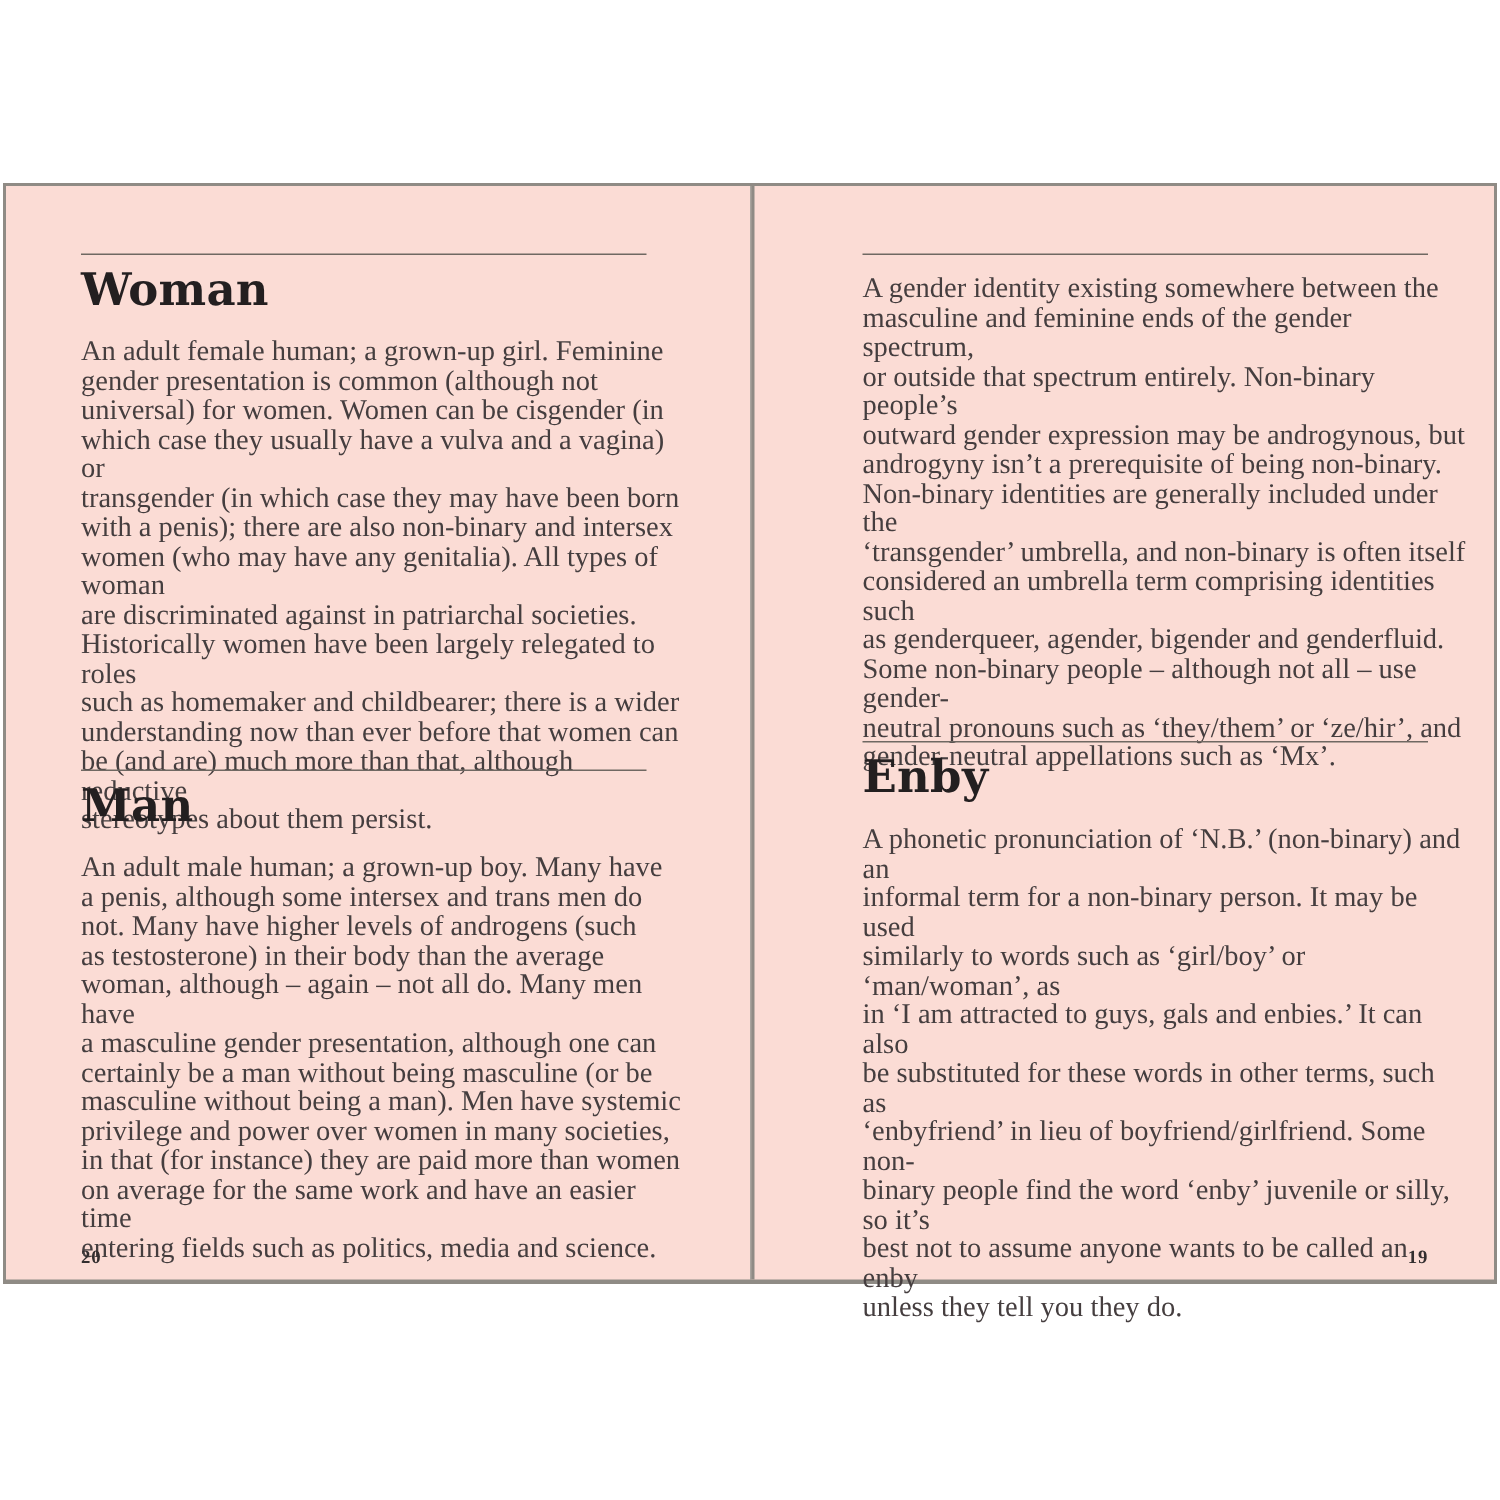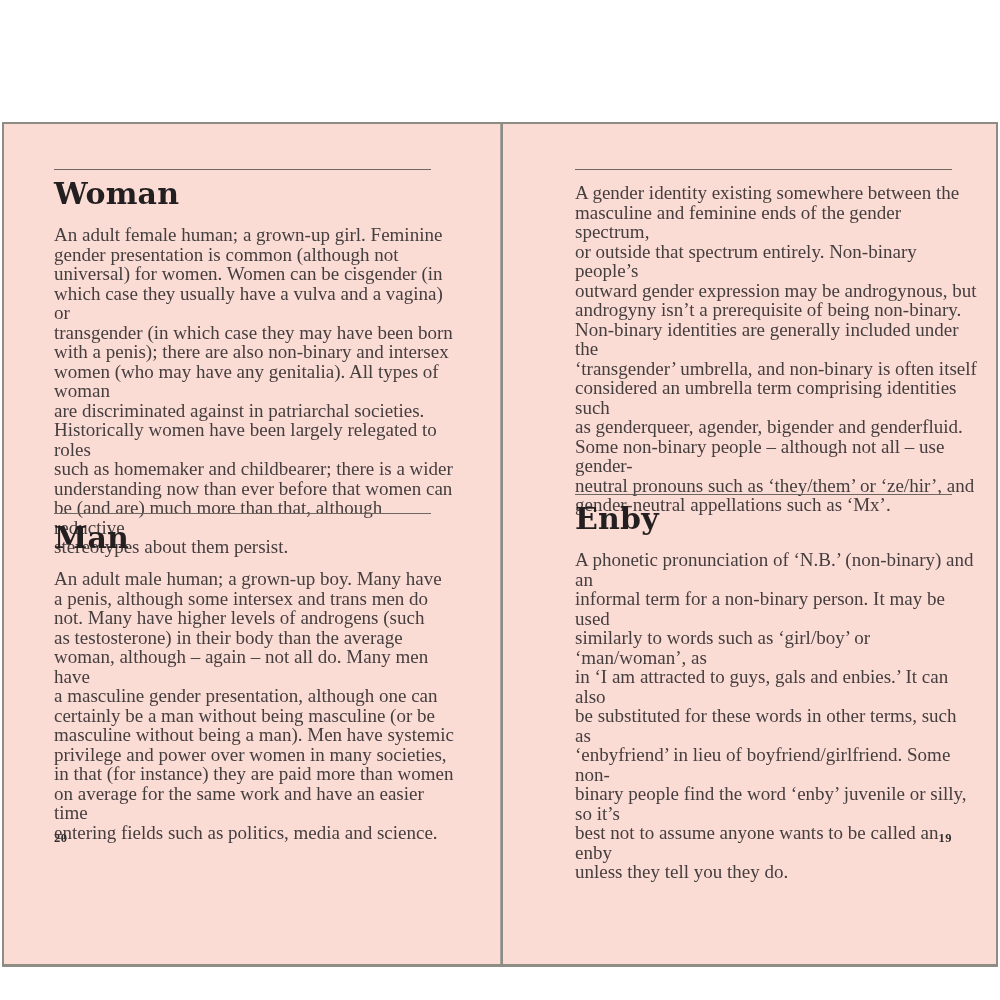--- a/index.html
+++ b/index.html
@@ -12,21 +12,21 @@
   }
   *{box-sizing:border-box;}
   html,body{margin:0;padding:0;}
   body{
     width:1000px;height:1000px;
     background:var(--backdrop);
     font-family:"Liberation Serif",serif;
     position:relative;overflow:hidden;
   }
   .spread{
-    position:absolute;left:2px;top:122px;width:996px;height:845px;
+    position:absolute;left:2px;top:122px;width:996px;height:734px;
     background:var(--page-bg);
     border:2px solid var(--border);
     border-bottom-width:3px;
   }
   .page{position:absolute;top:0;bottom:0;}
   .page-left{left:0;width:497px;}
   .page-right{left:499px;right:0;}
   .divider{
     position:absolute;left:496px;top:0;bottom:0;width:3px;
     background:var(--border);

